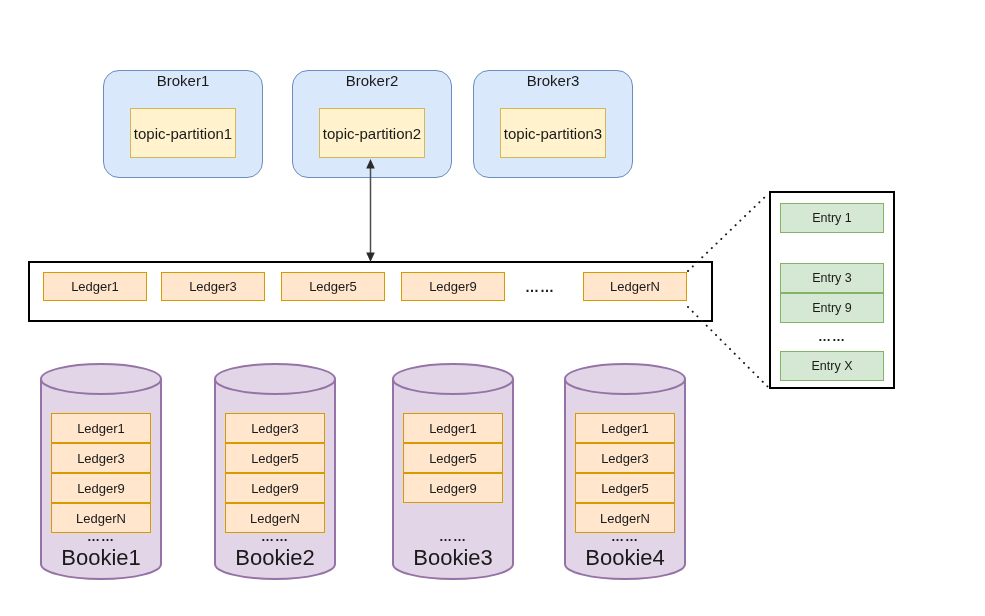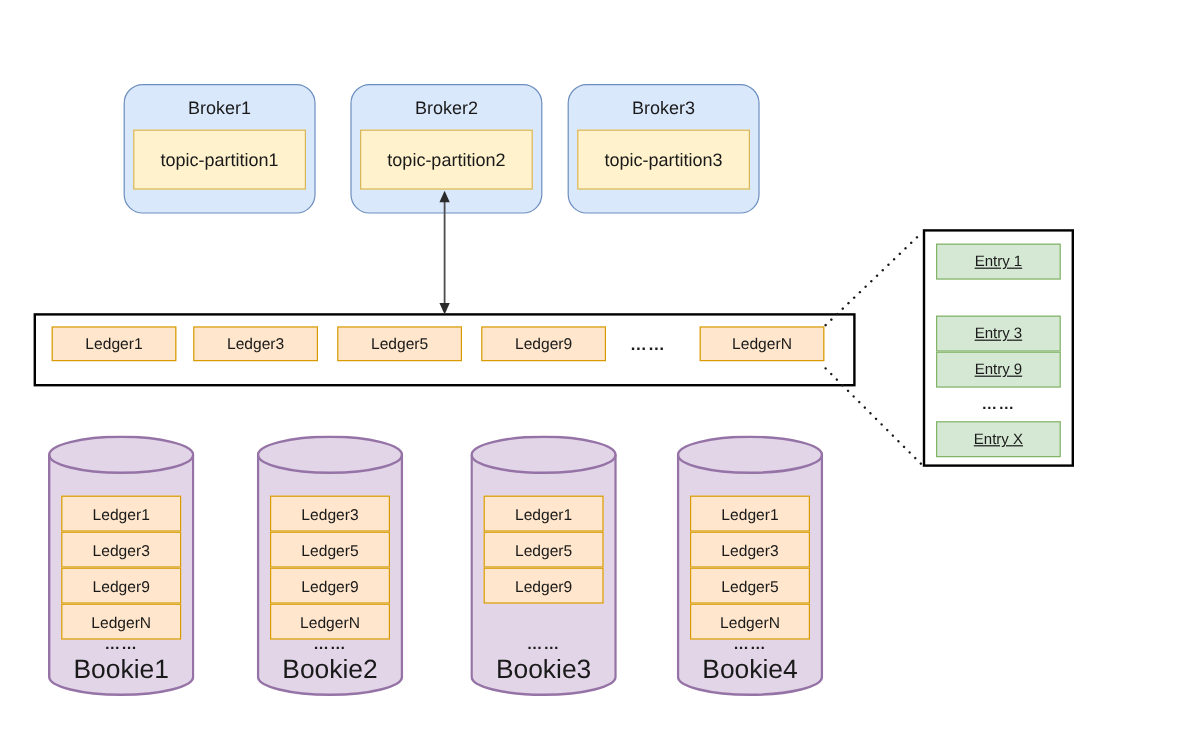--- a/index.html
+++ b/index.html
@@ -5,23 +5,23 @@
   html,body{margin:0;padding:0;background:#fff;}
   .canvas{
     position:relative;width:985px;height:616px;background:#ffffff;overflow:hidden;
     font-family:"Liberation Sans",sans-serif;color:#1a1a1a;
   }
   
   .broker{
     position:absolute;top:70px;width:160px;height:108px;
     background:#dae8fc;border:1.5px solid #6c8ebf;border-radius:16px;box-sizing:border-box;
   }
-  .broker-label{text-align:center;margin-top:11px;font-size:15px;}
+  .broker-label{text-align:center;margin-top:1px;font-size:15px;}
   .partition{
-    position:absolute;left:50%;transform:translateX(-50%);top:37px;width:144px;height:50px;
+    position:absolute;left:50%;transform:translateX(-50%);top:37px;width:106px;height:50px;
     background:#fff2cc;border:1.5px solid #d6b656;box-sizing:border-box;
     display:flex;align-items:center;justify-content:center;font-size:15px;white-space:nowrap;
   }
   
   .ledger-row{
     position:absolute;left:28px;top:261px;width:685px;height:61px;
     background:#ffffff;border:2px solid #000;box-sizing:border-box;
   }
   .ledger-box{
     position:absolute;top:9px;width:104px;height:29px;
@@ -34,21 +34,21 @@
     font-size:14px;font-weight:bold;letter-spacing:1px;
   }
   
   .entry-panel{
     position:absolute;left:769px;top:191px;width:126px;height:198px;
     background:#ffffff;border:2px solid #000;box-sizing:border-box;
   }
   .entry-box{
     position:absolute;left:9px;width:104px;height:30px;
     background:#d5e8d4;border:1.5px solid #82b366;box-sizing:border-box;
-    display:flex;align-items:center;justify-content:center;font-size:12.5px;text-decoration:underline;
+    display:flex;align-items:center;justify-content:center;font-size:12.5px;
   }
   .entry-dots{position:absolute;left:0;right:0;top:136px;text-align:center;font-size:13px;font-weight:bold;letter-spacing:1px;}
   
   .bookie{position:absolute;top:363px;width:122px;height:217px;}
   .bookie svg.cyl{position:absolute;left:0;top:0;}
   .bookie-ledger{
     position:absolute;left:11px;width:100px;height:30px;
     background:#ffe6cc;border:1.5px solid #d79b00;box-sizing:border-box;
     display:flex;align-items:center;justify-content:center;font-size:13px;
   }

